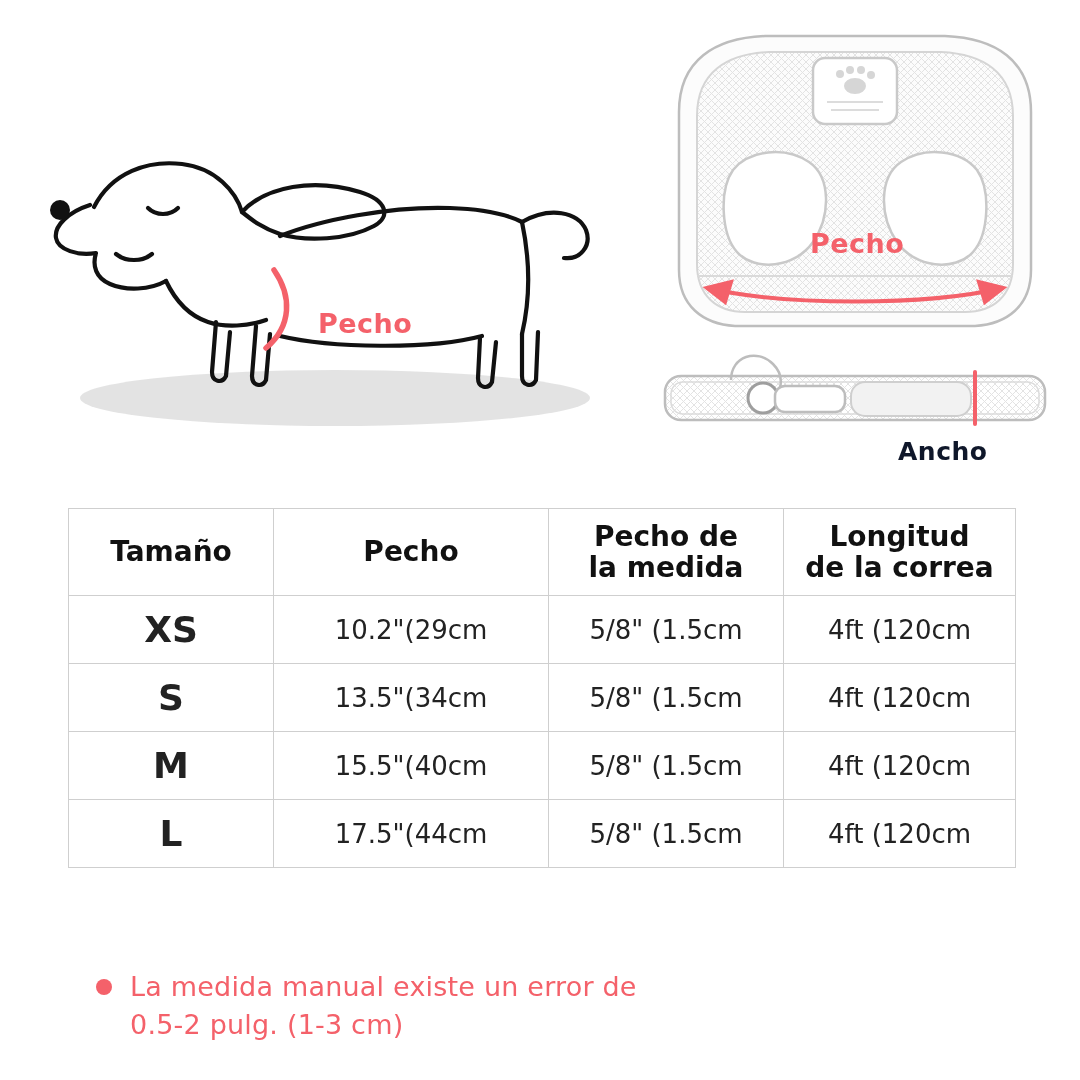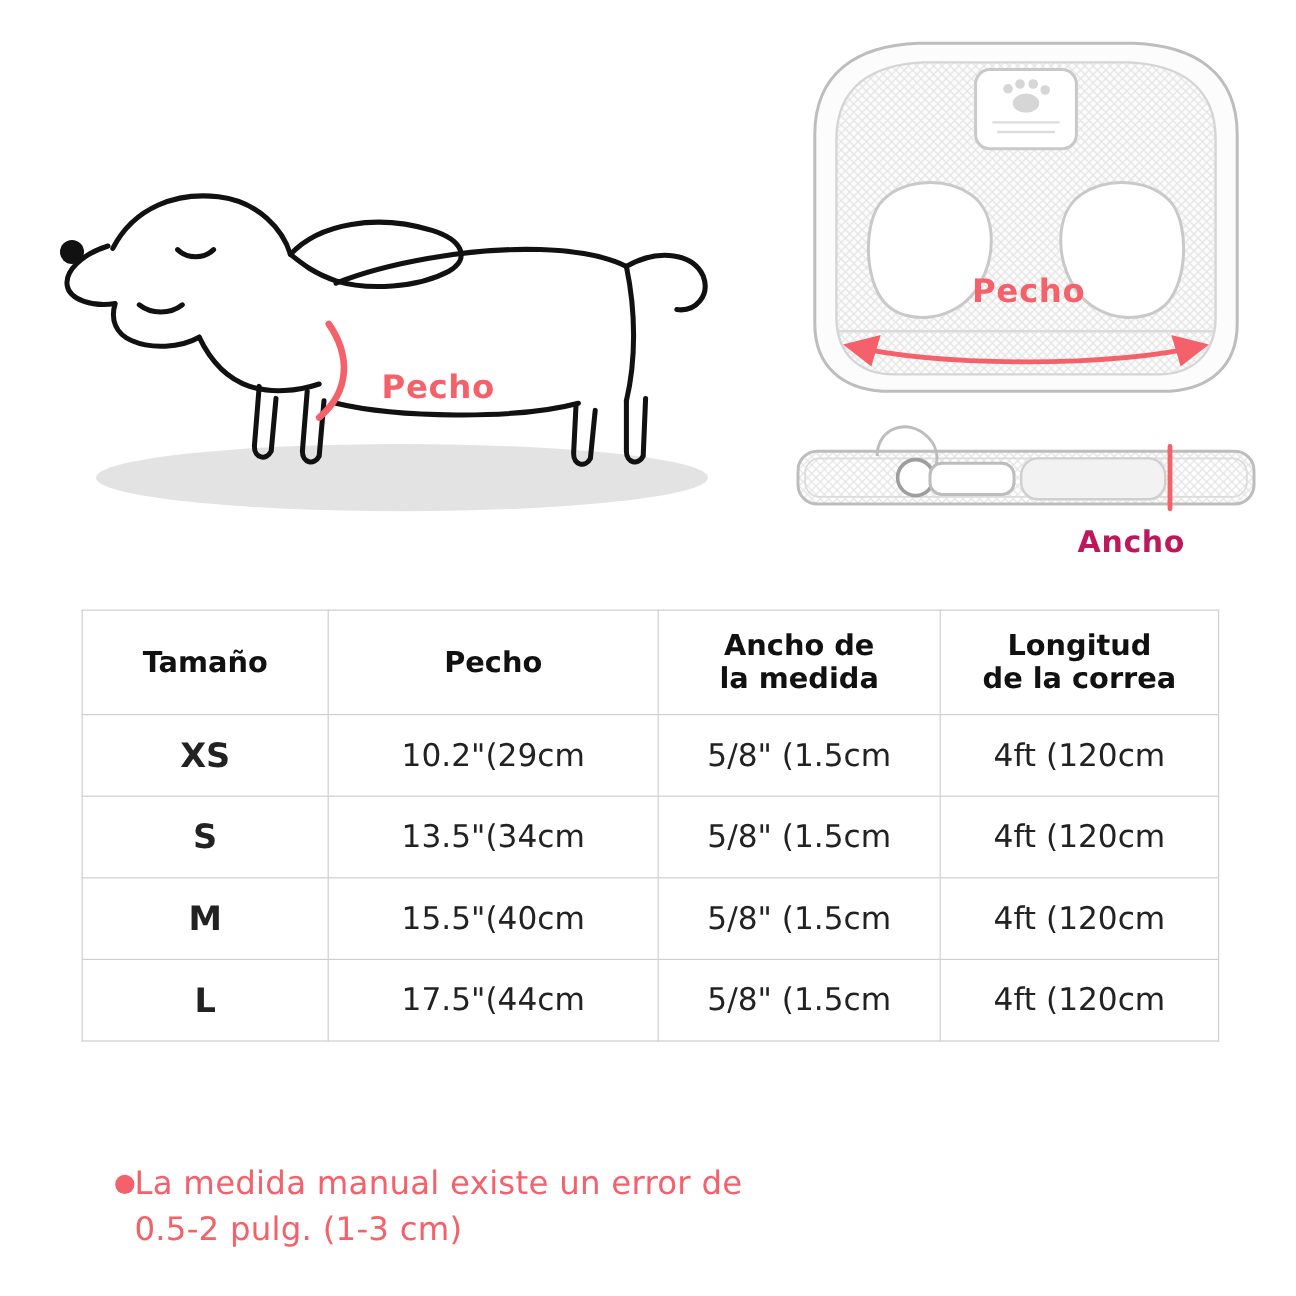--- a/index.html
+++ b/index.html
@@ -62,69 +62,70 @@
     font-weight: bold;
     color: #f4616a;
     letter-spacing: 0.5px;
   }
   .label-ancho {
     position: absolute;
     left: 898px;
     top: 437px;
     font-size: 25px;
     font-weight: bold;
-    color: #be185d;
+    color: #0f172a;
     letter-spacing: 0.5px;
   }
 
   
   .size-table {
     position: absolute;
     left: 68px;
     top: 508px;
     width: 947px;
     border-collapse: collapse;
     table-layout: fixed;
   }
   .size-table td, .size-table th {
     border: 1px solid #cfcfcf;
     text-align: center;
     vertical-align: middle;
     padding: 0;
   }
   .size-table thead th {
     height: 86px;
-    font-size: 24px;
+    font-size: 28px;
     font-weight: bold;
     line-height: 1.12;
     color: #111;
   }
   .size-table tbody td {
     height: 67px;
     font-size: 26px;
     color: #222;
     font-weight: normal;
   }
   .size-table tbody td.sizecell {
-    font-size: 28px;
+    font-size: 36px;
     font-weight: bold;
   }
   col.c1 { width: 205px; }
   col.c2 { width: 275px; }
   col.c3 { width: 235px; }
   col.c4 { width: 232px; }
 
   
   .note {
     position: absolute;
     left: 96px;
     top: 968px;
     width: 900px;
     display: flex;
     align-items: flex-start;
+    gap: 18px;
   }
   .note-bullet {
     width: 16px;
     height: 16px;
     border-radius: 50%;
     background: #f4616a;
     margin-top: 11px;
     flex: 0 0 auto;
   }
   .note-text {
@@ -249,21 +250,21 @@
     </colgroup>
     <thead>
       <tr>
         <th>
           <span>Tamaño</span>
         </th>
         <th>
           <span>Pecho</span>
         </th>
         <th>
-          <span>Ancho de</span><br>
+          <span>Pecho de</span><br>
           <span>la medida</span>
         </th>
         <th>
           <span>Longitud</span><br>
           <span>de la correa</span>
         </th>
       </tr>
     </thead>
     <tbody>
       <tr>

